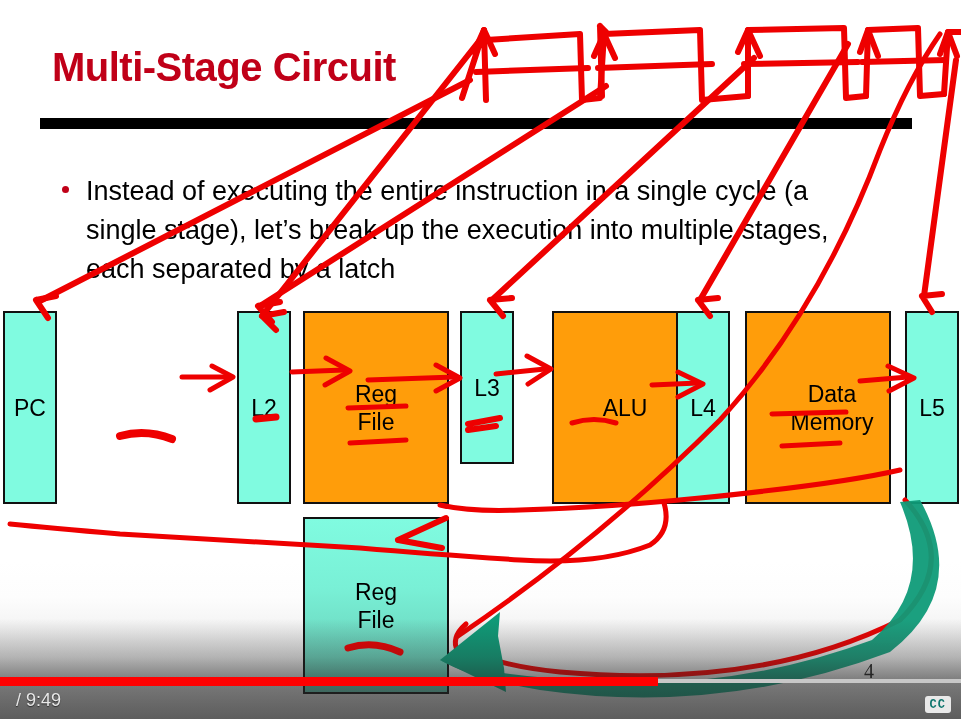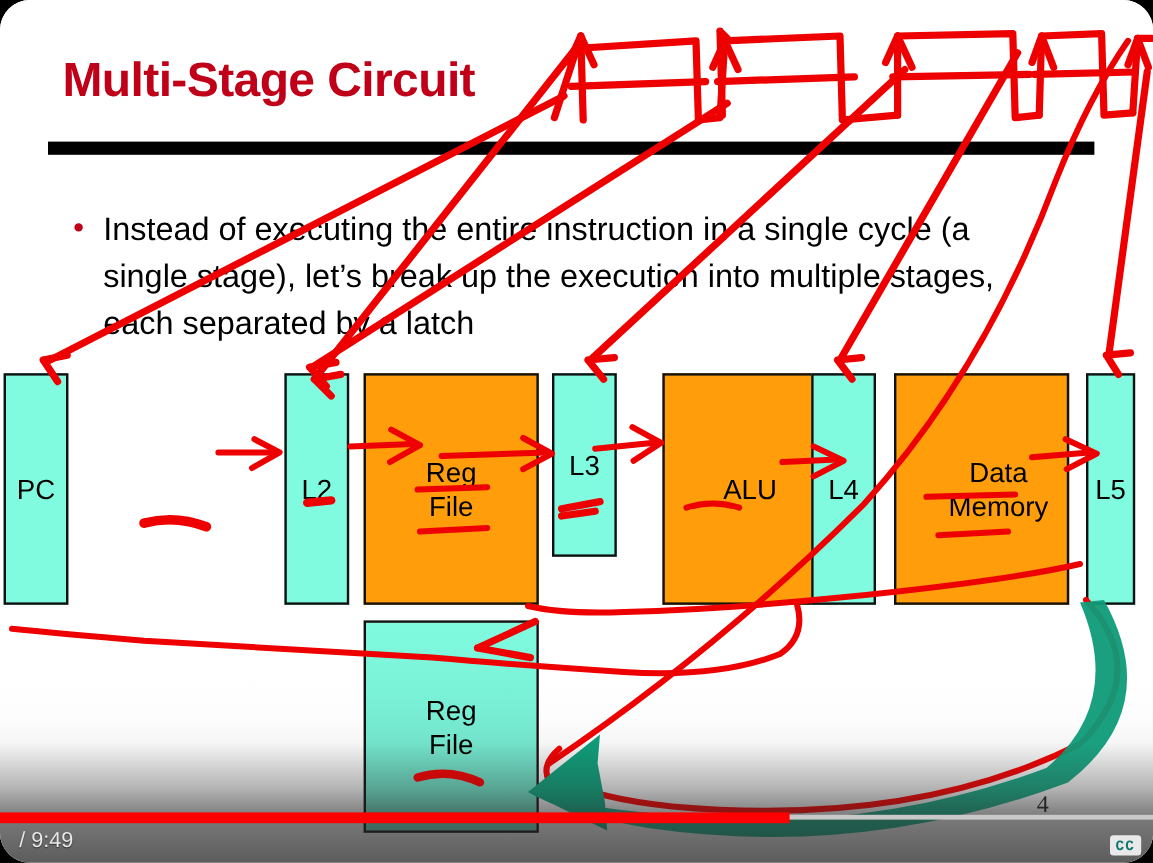--- a/index.html
+++ b/index.html
@@ -3,21 +3,20 @@
 <meta charset="utf-8">
 <style>
   html,body{margin:0;padding:0;background:#000;}
   body{font-family:"Liberation Sans",sans-serif;}
 
   #stage{
     position:relative;
     width:961px;height:719px;
     overflow:hidden;
     background:#ffffff;
-    border-radius:25px;
   }
 
   
   #slide{
     position:absolute; left:0; top:0; width:961px; height:719px;
     background:linear-gradient(to bottom,#ffffff 0%,#ffffff 78%,#fdfdfd 83%,#f2f2f2 88%,#e6e6e6 92%,#dcdcdc 96%,#d6d6d6 100%);
   }
 
   
   #title{
@@ -134,21 +133,21 @@
     </div>
 
     <div class="blk latch" style="left:676px;top:311px;width:54px;height:193px;">
       <span class="lbl">L4</span>
     </div>
 
     <div class="blk stage" style="left:745px;top:311px;width:146px;height:193px;padding-left:28px;">
       <span class="lbl">Data<br>Memory</span>
     </div>
 
-    <div class="blk latch" style="left:905px;top:311px;width:41px;height:193px;">
+    <div class="blk latch" style="left:905px;top:311px;width:54px;height:193px;">
       <span class="lbl">L5</span>
     </div>
 
     <div id="bot-regfile">
       <span class="lbl">Reg<br>File</span>
     </div>
 
     <svg id="ink" viewBox="0 0 961 719">
       <g fill="none" stroke="#ee0000" stroke-width="6" stroke-linecap="round" stroke-linejoin="round">
 

